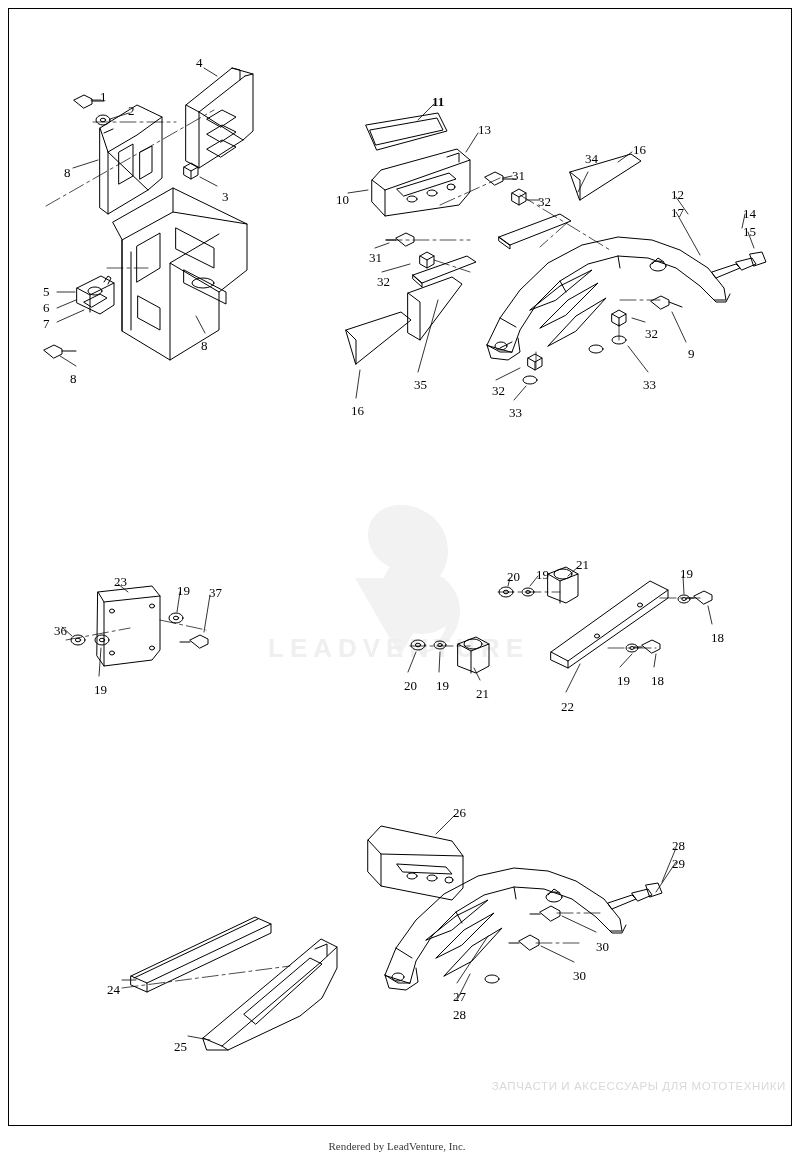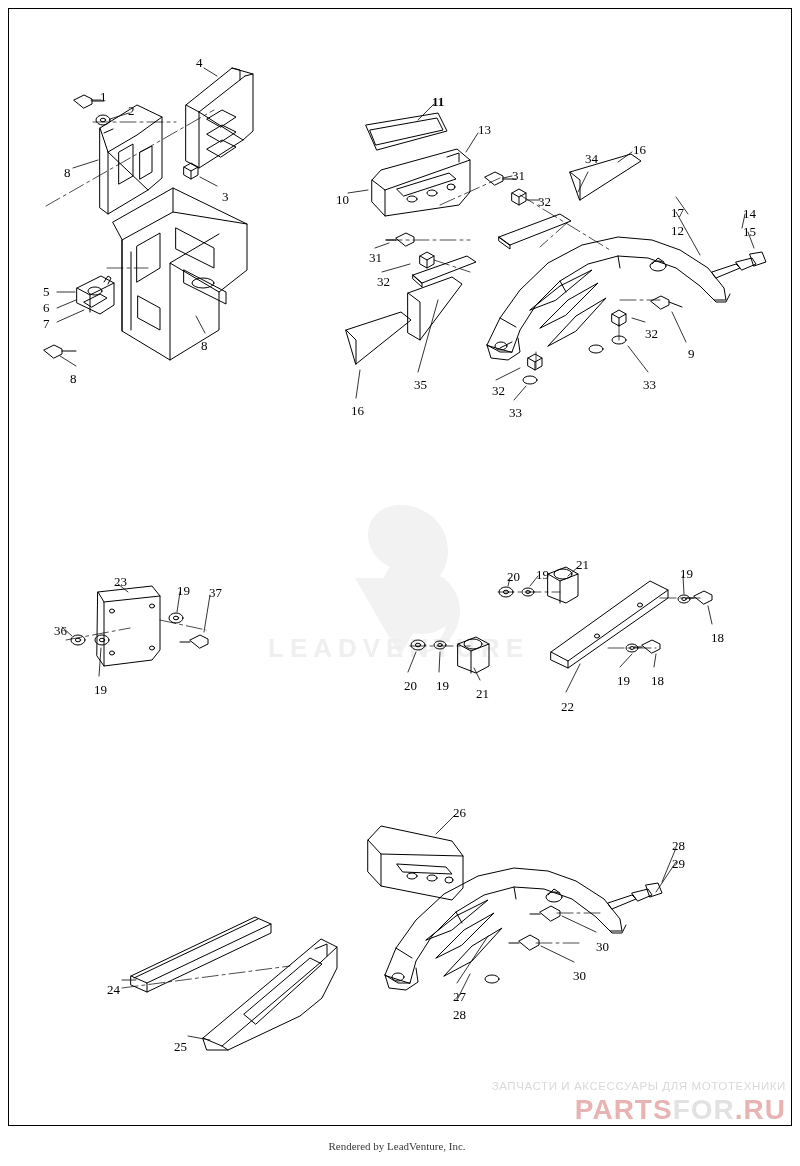--- a/index.html
+++ b/index.html
@@ -430,21 +430,21 @@
     <div class="callout" style="left:70px;top:372px;">8</div>
     <div class="callout" style="left:201px;top:339px;">8</div>
 
     <div class="callout" style="left:432px;top:95px;font-weight:bold;">11</div>
     <div class="callout" style="left:478px;top:123px;">13</div>
     <div class="callout" style="left:336px;top:193px;">10</div>
     <div class="callout" style="left:512px;top:169px;">31</div>
     <div class="callout" style="left:538px;top:195px;">32</div>
     <div class="callout" style="left:585px;top:152px;">34</div>
     <div class="callout" style="left:633px;top:143px;">16</div>
-    <div class="callout" style="left:671px;top:188px;margin-top:36px;">12</div>
+    <div class="callout" style="left:671px;top:188px;">12</div>
     <div class="callout" style="left:671px;top:206px;">17</div>
     <div class="callout" style="left:743px;top:207px;">14</div>
     <div class="callout" style="left:743px;top:225px;">15</div>
     <div class="callout" style="left:369px;top:251px;">31</div>
     <div class="callout" style="left:377px;top:275px;">32</div>
     <div class="callout" style="left:688px;top:347px;">9</div>
     <div class="callout" style="left:645px;top:327px;">32</div>
     <div class="callout" style="left:643px;top:378px;">33</div>
     <div class="callout" style="left:492px;top:384px;">32</div>
     <div class="callout" style="left:509px;top:406px;">33</div>
@@ -474,19 +474,16 @@
     <div class="callout" style="left:672px;top:857px;">29</div>
     <div class="callout" style="left:596px;top:940px;">30</div>
     <div class="callout" style="left:573px;top:969px;">30</div>
     <div class="callout" style="left:453px;top:990px;">27</div>
     <div class="callout" style="left:453px;top:1008px;">28</div>
     <div class="callout" style="left:107px;top:983px;">24</div>
     <div class="callout" style="left:174px;top:1040px;">25</div>
   </div>
 
   <div class="wm-ru">ЗАПЧАСТИ И АКСЕССУАРЫ ДЛЯ МОТОТЕХНИКИ</div>
-  <div class="wm-brand">
-    <span class="red">PARTS</span><span class="grey">FOR</span><span class="red">.RU</span>
-  </div>
 
   <div class="footer">Rendered by LeadVenture, Inc.</div>
 
 </div>
 
 </body></html>

